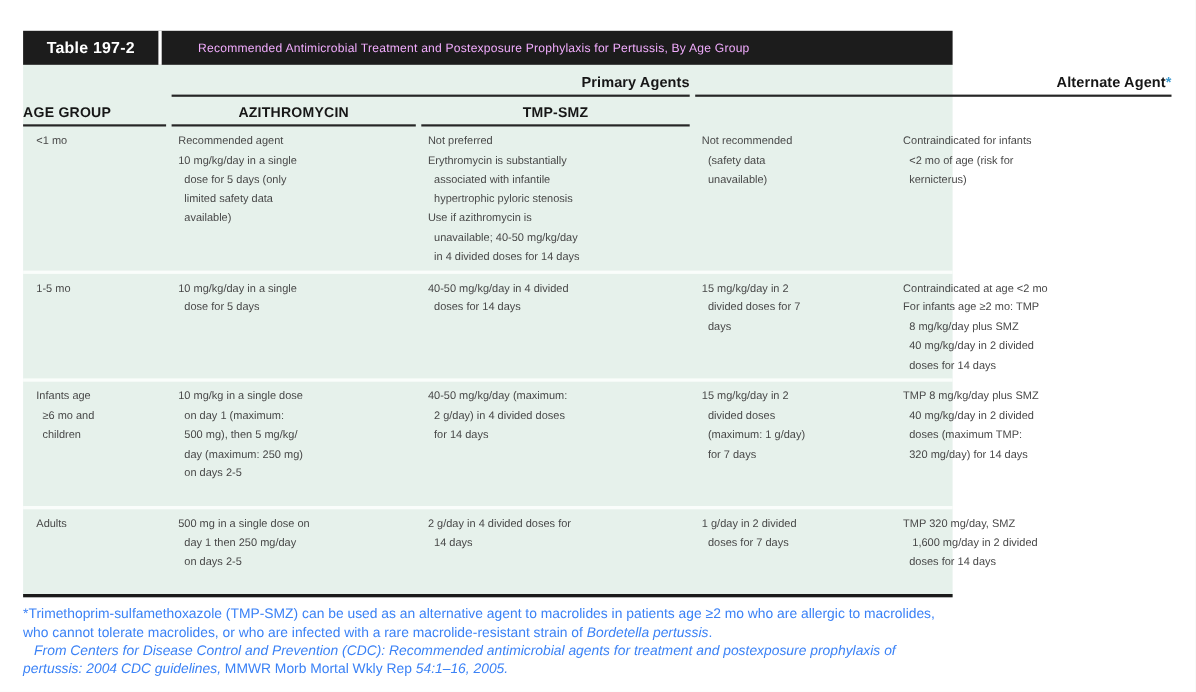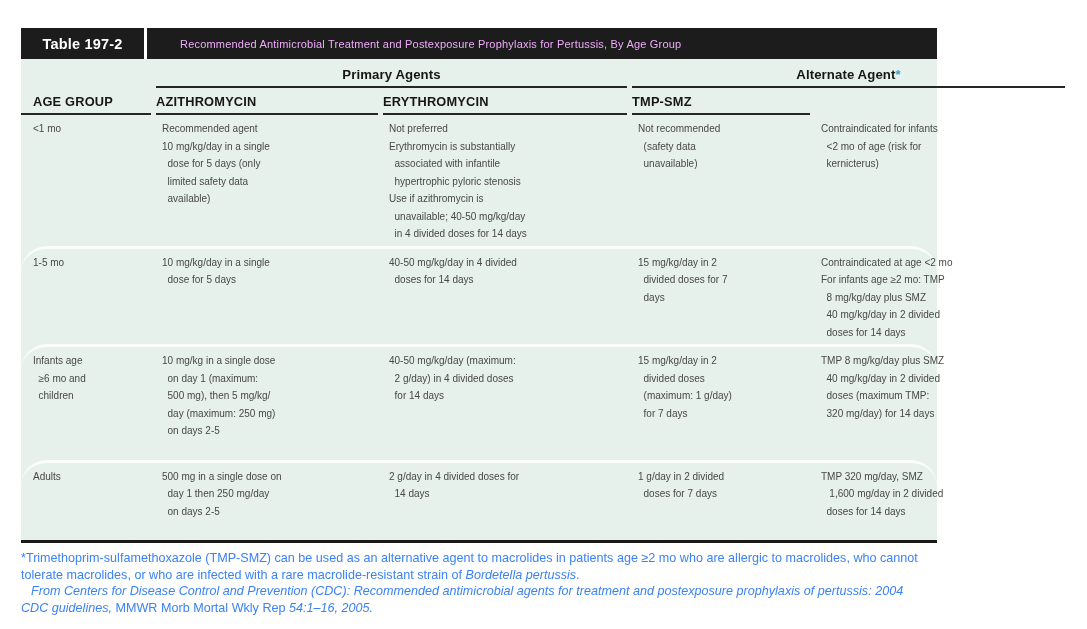--- a/index.html
+++ b/index.html
@@ -6,21 +6,21 @@
   body {
     width: 1087px; height: 629px;
     background: #ffffff;
     font-family: "Liberation Sans", sans-serif;
     position: relative;
     overflow: hidden;
   }
   .table-container {
     position: absolute;
     left: 21px; top: 28px;
-    width: 916px;
+    width: 845px;
   }
 
   
   .title-bar {
     display: flex;
     align-items: stretch;
     background: #1c1c1c;
     height: 31px;
   }
   .title-label {
@@ -46,52 +46,53 @@
     background: #e6f1eb;
     padding-top: 8px;
     border-bottom: 3px solid #1a1a1a;
   }
   .group-row {
     display: grid;
     grid-template-columns: 130px 471px 433px;
     column-gap: 5px;
   }
   .group-cell {
-    text-align: center;
+    text-align: right;
     font-weight: bold;
     font-size: 13.2px;
     color: #161616;
     padding-bottom: 4px;
     border-bottom: 2px solid #262626;
     letter-spacing: 0.1px;
   }
   .asterisk { color: #3e9bd1; font-weight: bold; }
 
   .head-row {
     display: grid;
     grid-template-columns: 130px 222px 244px 178px 250px;
     column-gap: 5px;
     align-items: end;
   }
   .head-cell {
+    text-align: center;
     font-weight: bold;
     font-size: 12.8px;
     color: #161616;
     letter-spacing: 0.2px;
     padding: 6px 0 4px 0;
     border-bottom: 2px solid #262626;
   }
-  .head-cell.age { text-align: left; padding-left: 12px; }
+  .head-cell.age { text-align: left; }
 
   .data-row {
     display: grid;
     grid-template-columns: 130px 222px 244px 178px 250px;
     column-gap: 5px;
   }
-  .data-row + .data-row { border-top: 3px solid #fafdfb; border-radius: 26px; }
+  .data-row + .data-row { border-top: 3px solid #fafdfb; }
   .cell {
     white-space: pre-wrap;
     font-size: 10px;
     line-height: 17.5px;
     color: #484848;
     padding: 5px 2px 3px 6px;
   }
   .cell.age { padding-left: 12px; }
   .row-infants .cell, .row-adults .cell { padding-bottom: 20px; }
 
@@ -126,21 +127,20 @@
         <span>Primary Agents</span>
       </div>
       <div class="group-cell">
         <span>Alternate Agent</span><span class="asterisk">*</span>
       </div>
     </div>
 
     <div class="head-row">
       <div class="head-cell age">AGE GROUP</div>
       <div class="head-cell">AZITHROMYCIN</div>
-      <div class="head-cell">ERYTHROMYCIN</div>
       <div class="head-cell">TMP-SMZ</div>
     </div>
 
     <div class="data-row">
       <div class="cell age">&lt;1 mo</div>
       <div class="cell">Recommended agent
 10 mg/kg/day in a single
   dose for 5 days (only
   limited safety data
   available)</div>

